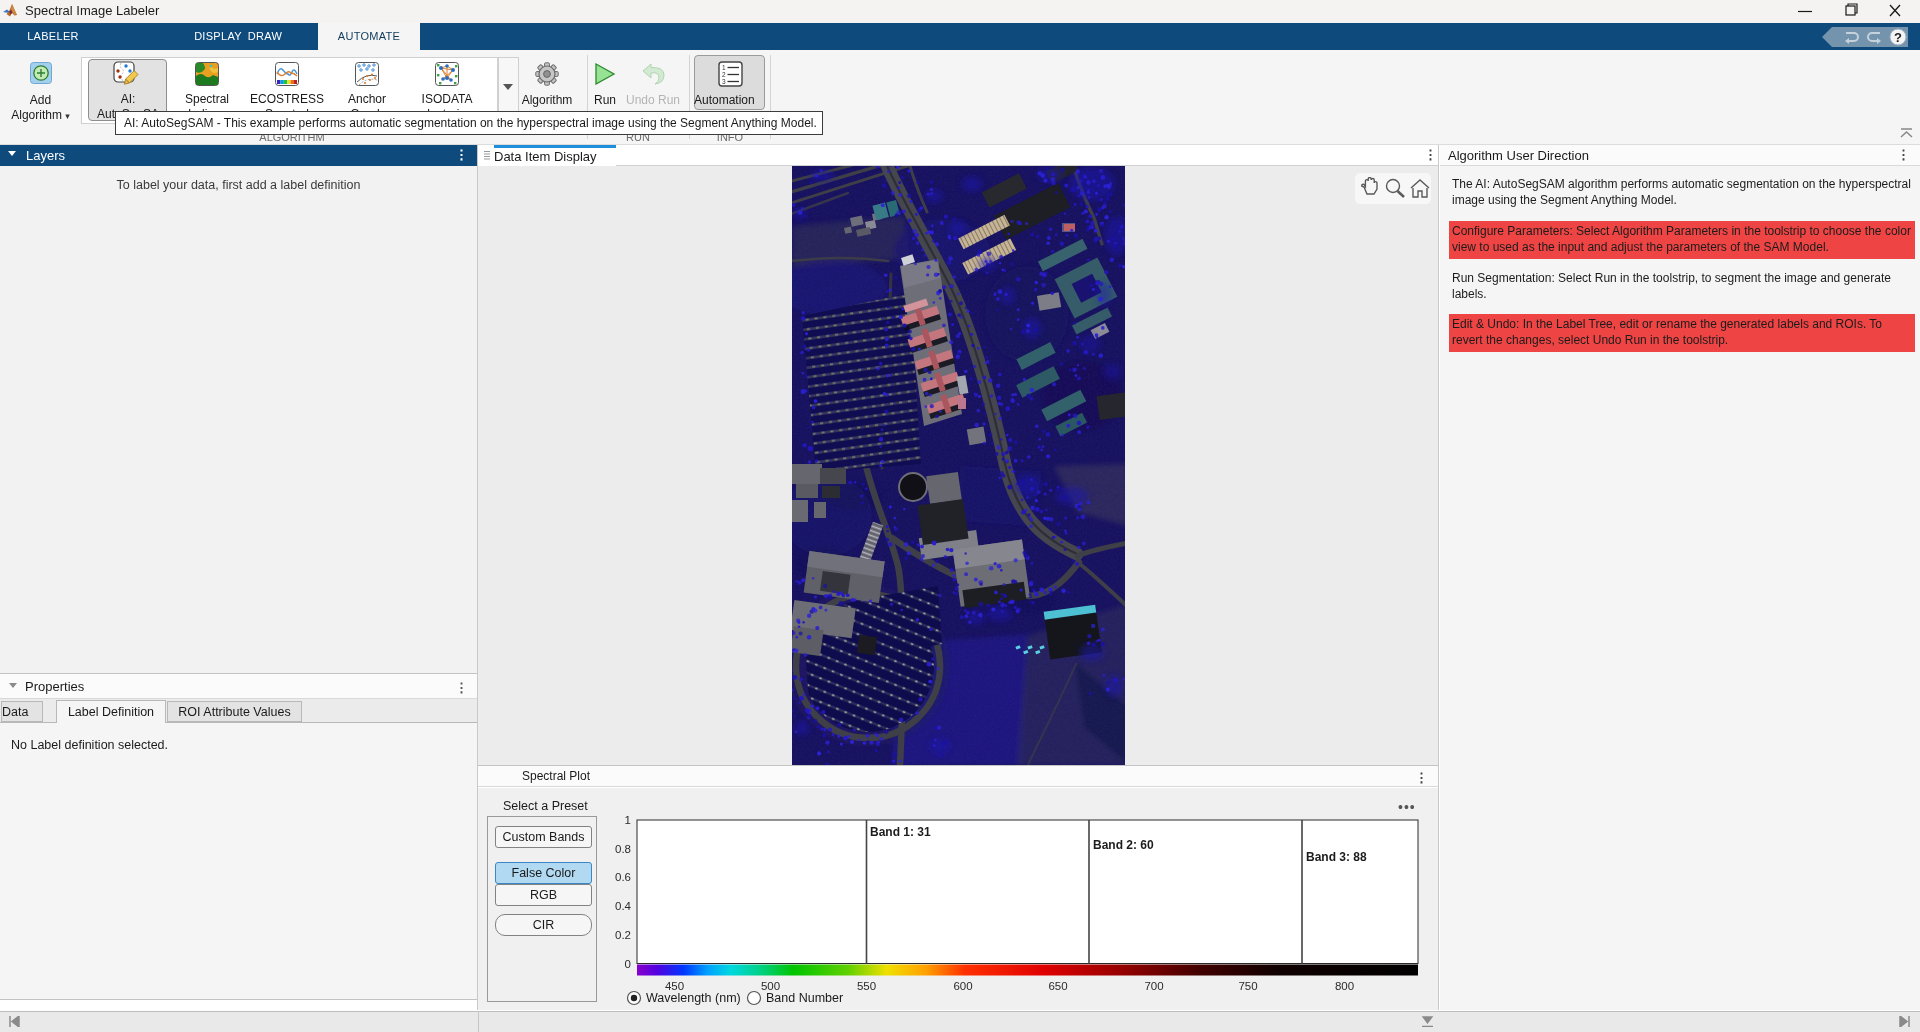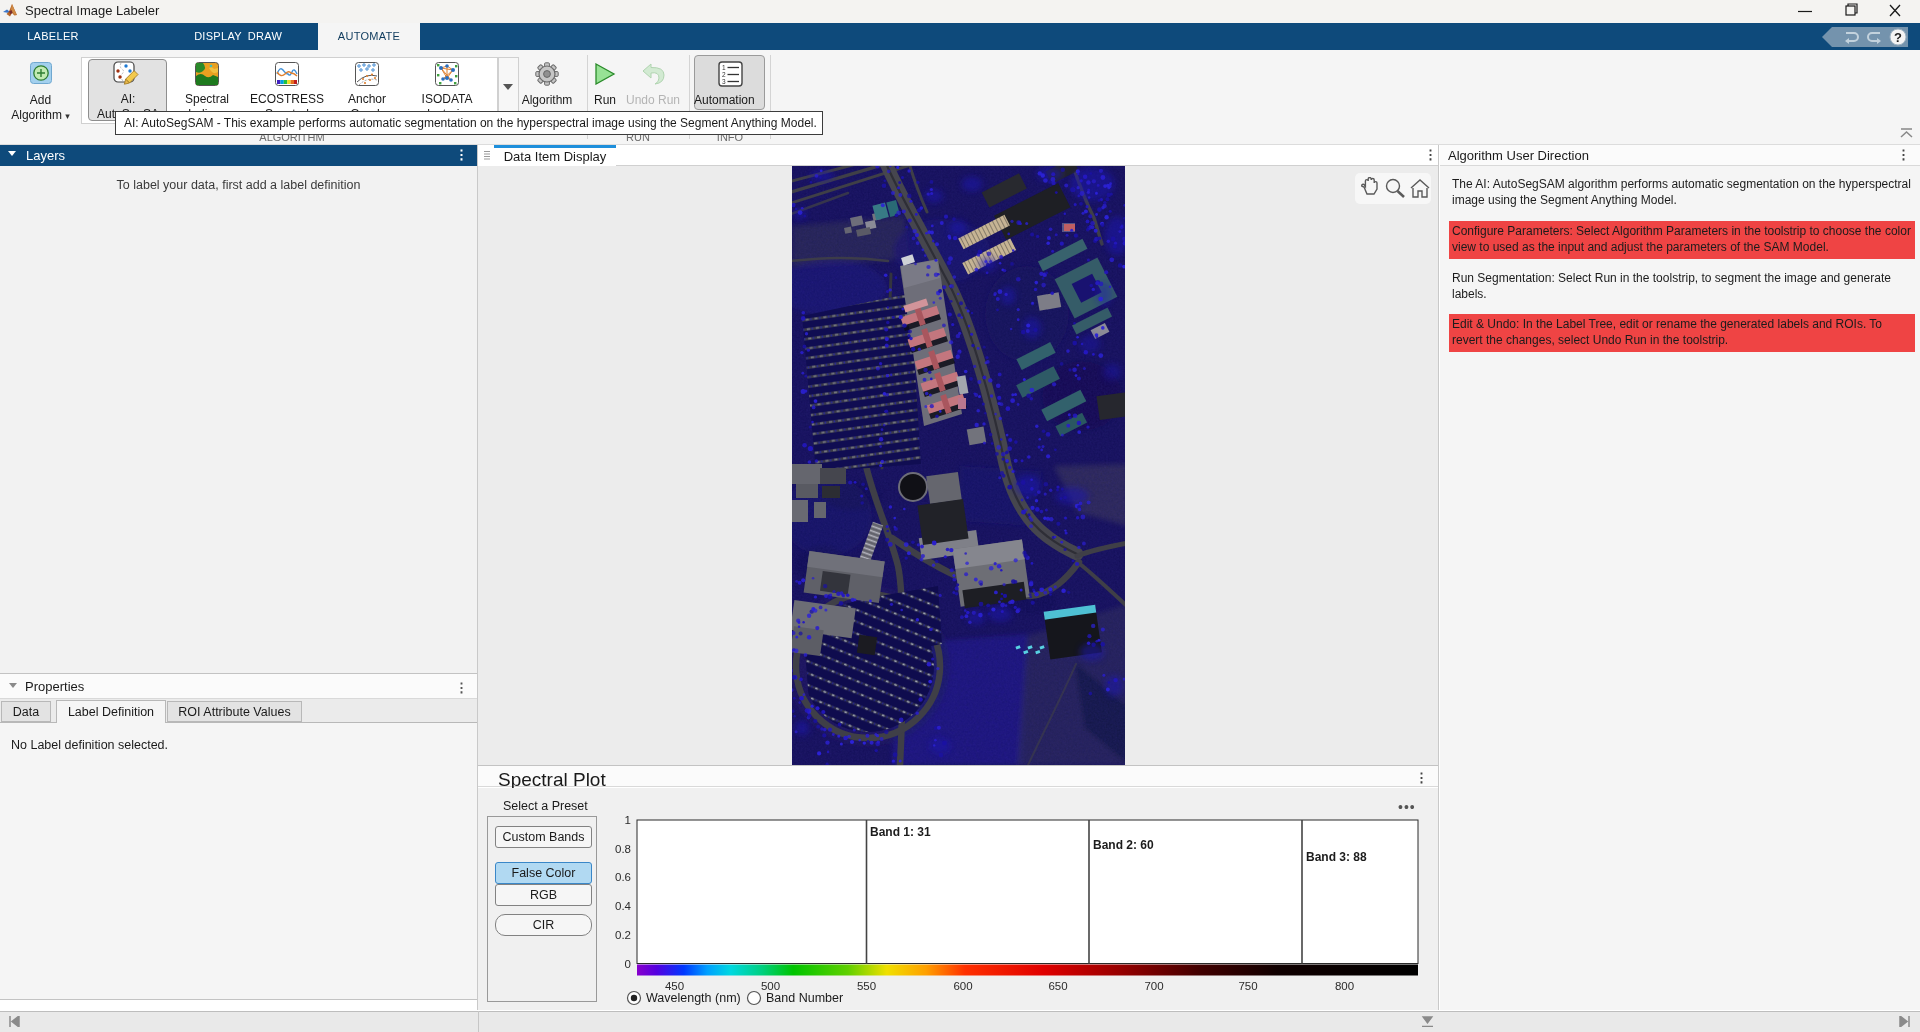--- a/index.html
+++ b/index.html
@@ -214,40 +214,40 @@
 <div class="abs" style="left:26px;top:148px;color:#fff;font-size:13px;">Layers</div>
 <div class="menudots" style="left:455px;top:147px;color:#fff;">⋮</div>
 <div class="abs" id="layers-body"></div>
 <div class="abs" style="left:0;top:178px;width:477px;text-align:center;font-size:12.5px;color:#3a3a3a;">To label your data, first add a label definition</div>
 
 <div class="abs hdr-white" id="props-hdr"></div>
 <div class="abs" style="left:9px;top:683px;width:0;height:0;border-left:4px solid transparent;border-right:4px solid transparent;border-top:5px solid #8a8a8a;"></div>
 <div class="abs" style="left:25px;top:679px;font-size:13px;">Properties</div>
 <div class="menudots" style="left:455px;top:680px;color:#555;">⋮</div>
 <div class="abs" id="props-tabs"></div>
-<div class="abs" style="left:1px;top:701px;width:50px;height:21px;background:#e3e3e3;border:1px solid #b8b8b8;font-size:12.5px;text-align:center;line-height:20px;">Data</div>
+<div class="abs" style="left:1px;top:701px;width:42px;height:21px;background:#e3e3e3;border:1px solid #b8b8b8;font-size:12.5px;text-align:left;line-height:20px;">Data</div>
 <div class="abs" style="left:56px;top:700px;width:110px;height:24px;background:#f5f5f5;border:1px solid #b8b8b8;border-bottom:none;font-size:12.5px;text-align:center;line-height:22px;">Label Definition</div>
 <div class="abs" style="left:167px;top:701px;width:135px;height:21px;background:#e3e3e3;border:1px solid #b8b8b8;font-size:12.5px;text-align:center;line-height:20px;">ROI Attribute Values</div>
 <div class="abs" id="props-body"></div>
 <div class="abs" style="left:11px;top:738px;font-size:12.5px;">No Label definition selected.</div>
 
 <div class="abs splitv" style="left:477px;top:145px;height:865px;"></div>
 <div class="abs splitv" style="left:1438px;top:145px;height:865px;"></div>
 
 <div class="abs" id="center-tabstrip"></div>
 <div class="abs" style="left:616px;top:165px;width:822px;height:1px;background:#d0d0d0;"></div>
 <svg class="abs" style="left:483px;top:150px" width="8" height="10">
     <g stroke="#9a9a9a" stroke-width="1">
       <line x1="1" y1="1.5" x2="7" y2="1.5"></line>
       <line x1="1" y1="4" x2="7" y2="4"></line>
       <line x1="1" y1="6.5" x2="7" y2="6.5"></line>
       <line x1="1" y1="9" x2="7" y2="9"></line>
     </g>
   </svg>
-<div class="abs" style="left:494px;top:145px;width:122px;height:21px;background:#fff;border-top:3px solid #1e8fdb;font-size:13px;text-align:center;line-height:17px;">Data Item Display</div>
+<div class="abs" style="left:494px;top:145px;width:122px;height:21px;background:#fff;border-top:3px solid #1e8fdb;font-size:13px;line-height:17px;">Data Item Display</div>
 <div class="menudots" style="left:1424px;top:147px;">⋮</div>
 
 <div class="abs" id="center-content"></div>
 <svg class="abs" style="left:792px;top:166px" width="333" height="599" viewBox="0 0 333 599">
 <defs>
 <filter id="nz" x="0" y="0" width="100%" height="100%">
   <feTurbulence type="fractalNoise" baseFrequency="0.55" numOctaves="3" seed="7"></feTurbulence>
   <feColorMatrix type="matrix" values="0 0 0 0 0.10  0 0 0 0 0.06  0 0 0 0 0.50  0.5 0.5 0 0 0"></feColorMatrix>
 </filter>
 <filter id="nzd" x="0" y="0" width="100%" height="100%">
@@ -1121,21 +1121,21 @@
 <svg class="abs" style="left:1358px;top:177px" width="72" height="23" viewBox="0 0 72 23">
   <g stroke="#5a5a5a" stroke-width="1.4" fill="none">
     <path d="M5 11 l3 7 h7 l3 -5 v-6 a1.4 1.4 0 0 0 -2.8 0 v-3 a1.5 1.5 0 0 0 -3 0 v-1 a1.5 1.5 0 0 0 -3 0 v2 a1.4 1.4 0 0 0 -2.8 0 v5.4 l-1.1 -1.6 a1.4 1.4 0 0 0 -2.4 1.4 Z" transform="translate(1,-1)"></path>
     <circle cx="35" cy="9" r="6.5"></circle>
     <line x1="39.5" y1="14" x2="46" y2="20" stroke-width="2.5"></line>
     <path d="M53 11 L62 3 L71 11 M55 11 v9 h5 v-6 h4 v6 h5 v-9"></path>
   </g>
 </svg>
 
 <div class="abs" id="spectral-hdr"></div>
-<div class="abs" style="left:498px;top:769px;font-size:19px;">Spectral Plot</div>
+<div class="abs" style="left:522px;top:769px;font-size:12px;">Spectral Plot</div>
 <div class="menudots" style="left:1415px;top:770px;">⋮</div>
 <div class="abs" id="spectral-body"></div>
 <div class="abs" style="left:503px;top:799px;font-size:12.5px;">Select a Preset</div>
 <div class="abs" style="left:487px;top:816px;width:110px;height:186px;border:1px solid #999;"></div>
 <div class="pbtn" style="top:826px;">Custom Bands</div>
 <div class="pbtn sel" style="top:854px;">False Color</div>
 <div class="pbtn" style="top:884px;">RGB</div>
 <div class="pbtn" style="top:914px;border-radius:10px;">CIR</div>
 <div class="abs" style="left:1398px;top:799px;font-size:14px;color:#555;letter-spacing:1px;">•••</div>
 <svg class="abs" style="left:600px;top:812px" width="832" height="182" viewBox="0 0 832 182">

